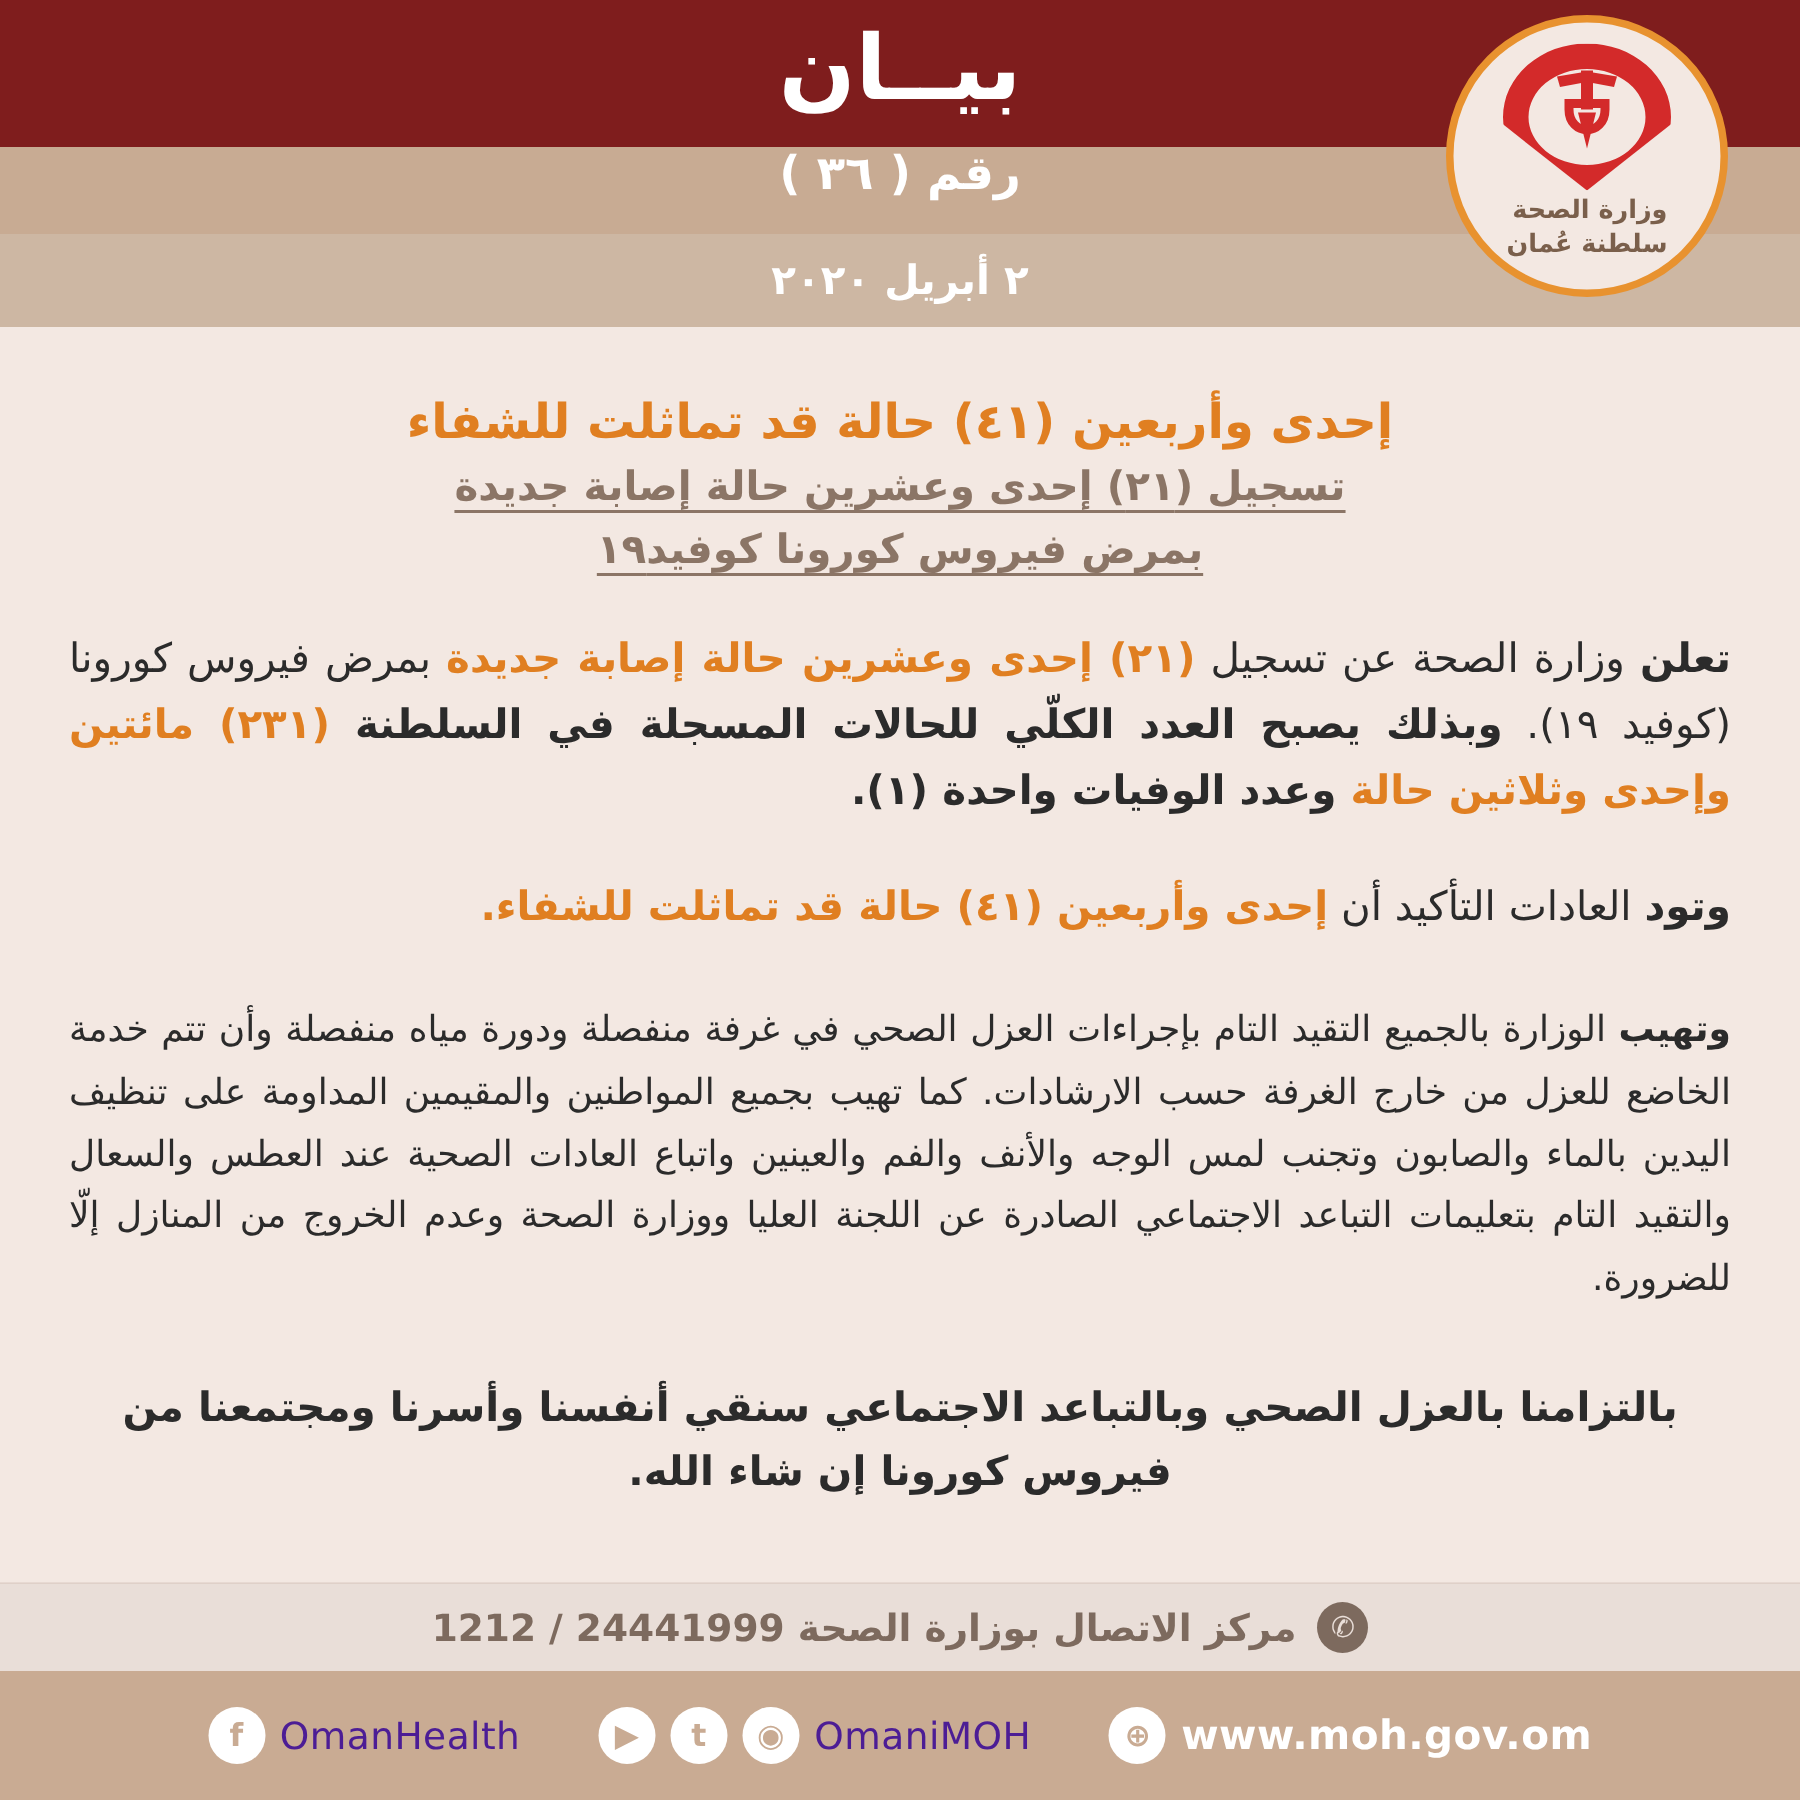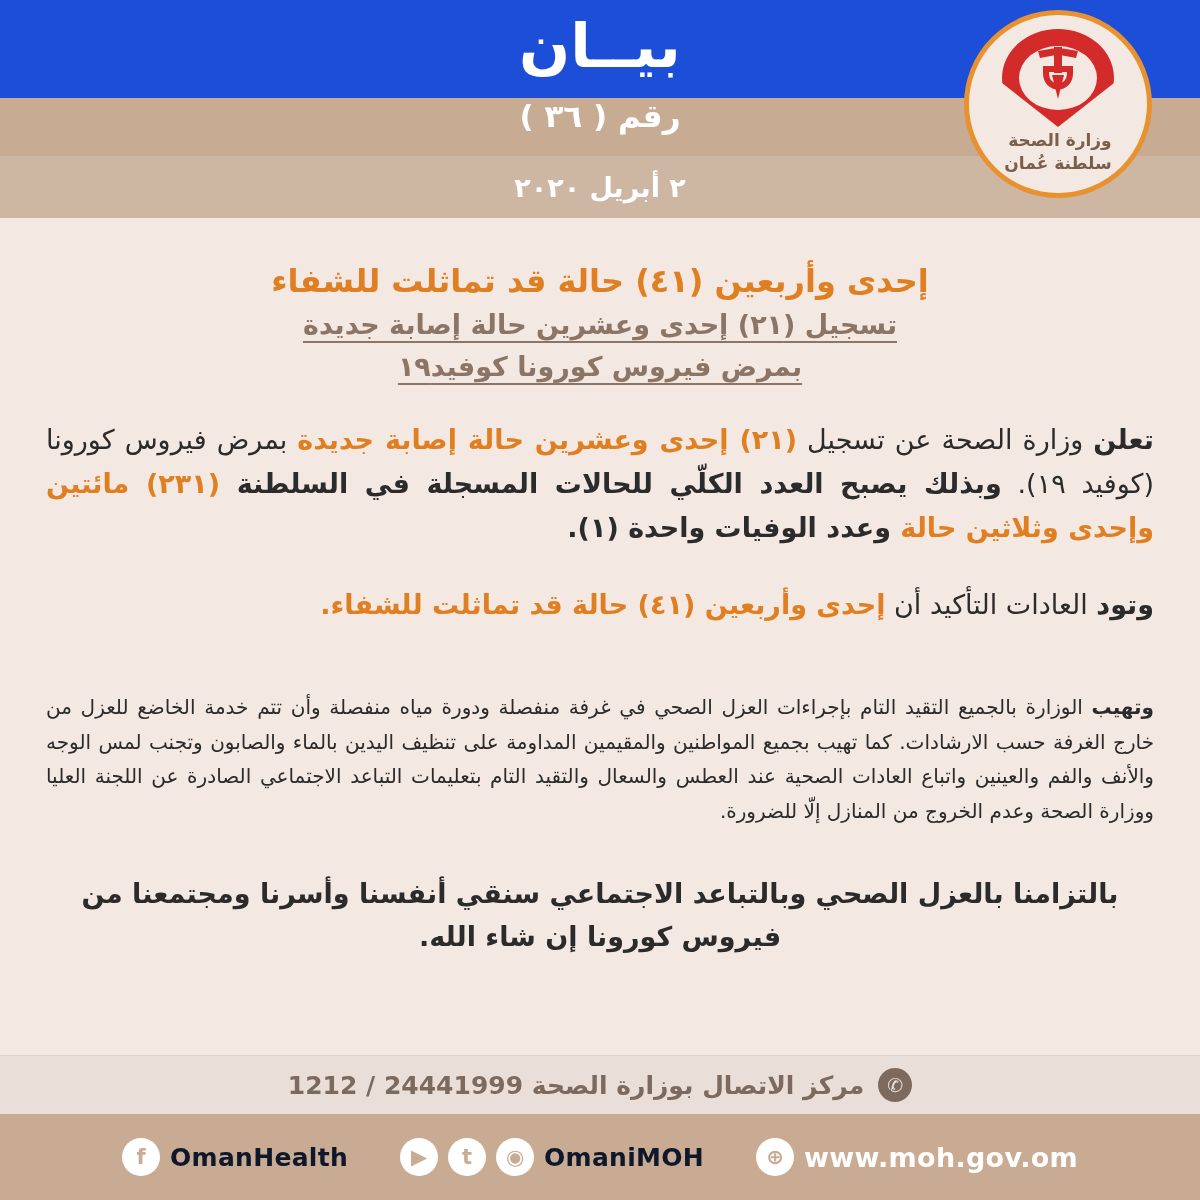--- a/index.html
+++ b/index.html
@@ -19,21 +19,21 @@
     height: 1200px;
     position: relative;
     background: #f3e8e2;
     display: flex;
     flex-direction: column;
   }
 
   
   .header-top {
     height: 98px;
-    background: #1d4ed8;
+    background: #7f1d1d;
     position: relative;
     display: flex;
     align-items: center;
     justify-content: center;
   }
   .header-title {
     color: #ffffff;
     font-size: 60px;
     font-weight: bold;
     letter-spacing: 2px;
@@ -150,22 +150,22 @@
   }
   .b { font-weight: bold; }
   .or { color: #e07f21; font-weight: bold; }
   .p-recover {
     margin-top: 34px;
     font-size: 27px;
     line-height: 1.6;
     color: #2b2b2b;
   }
   .p-advice {
-    margin-top: 64px;
-    font-size: 20px;
+    margin-top: 40px;
+    font-size: 24px;
     line-height: 1.72;
     color: #2b2b2b;
     text-align: justify;
     text-align-last: right;
   }
   .p-closing {
     margin-top: 44px;
     font-size: 27px;
     font-weight: bold;
     line-height: 1.6;
@@ -221,23 +221,23 @@
     border-radius: 50%;
     background: #ffffff;
     color: #c9ab93;
     display: flex;
     align-items: center;
     justify-content: center;
     font-weight: bold;
     font-size: 21px;
   }
   .handle {
-    color: #0f172a;
+    color: #4c1d95;
     font-size: 25px;
-    font-weight: bold;
+    font-weight: normal;
     letter-spacing: .3px;
   }
   .website {
     color: #ffffff;
     font-size: 27px;
     font-weight: bold;
     letter-spacing: .3px;
   }
   .sep-space { width: 16px; }
 </style>

